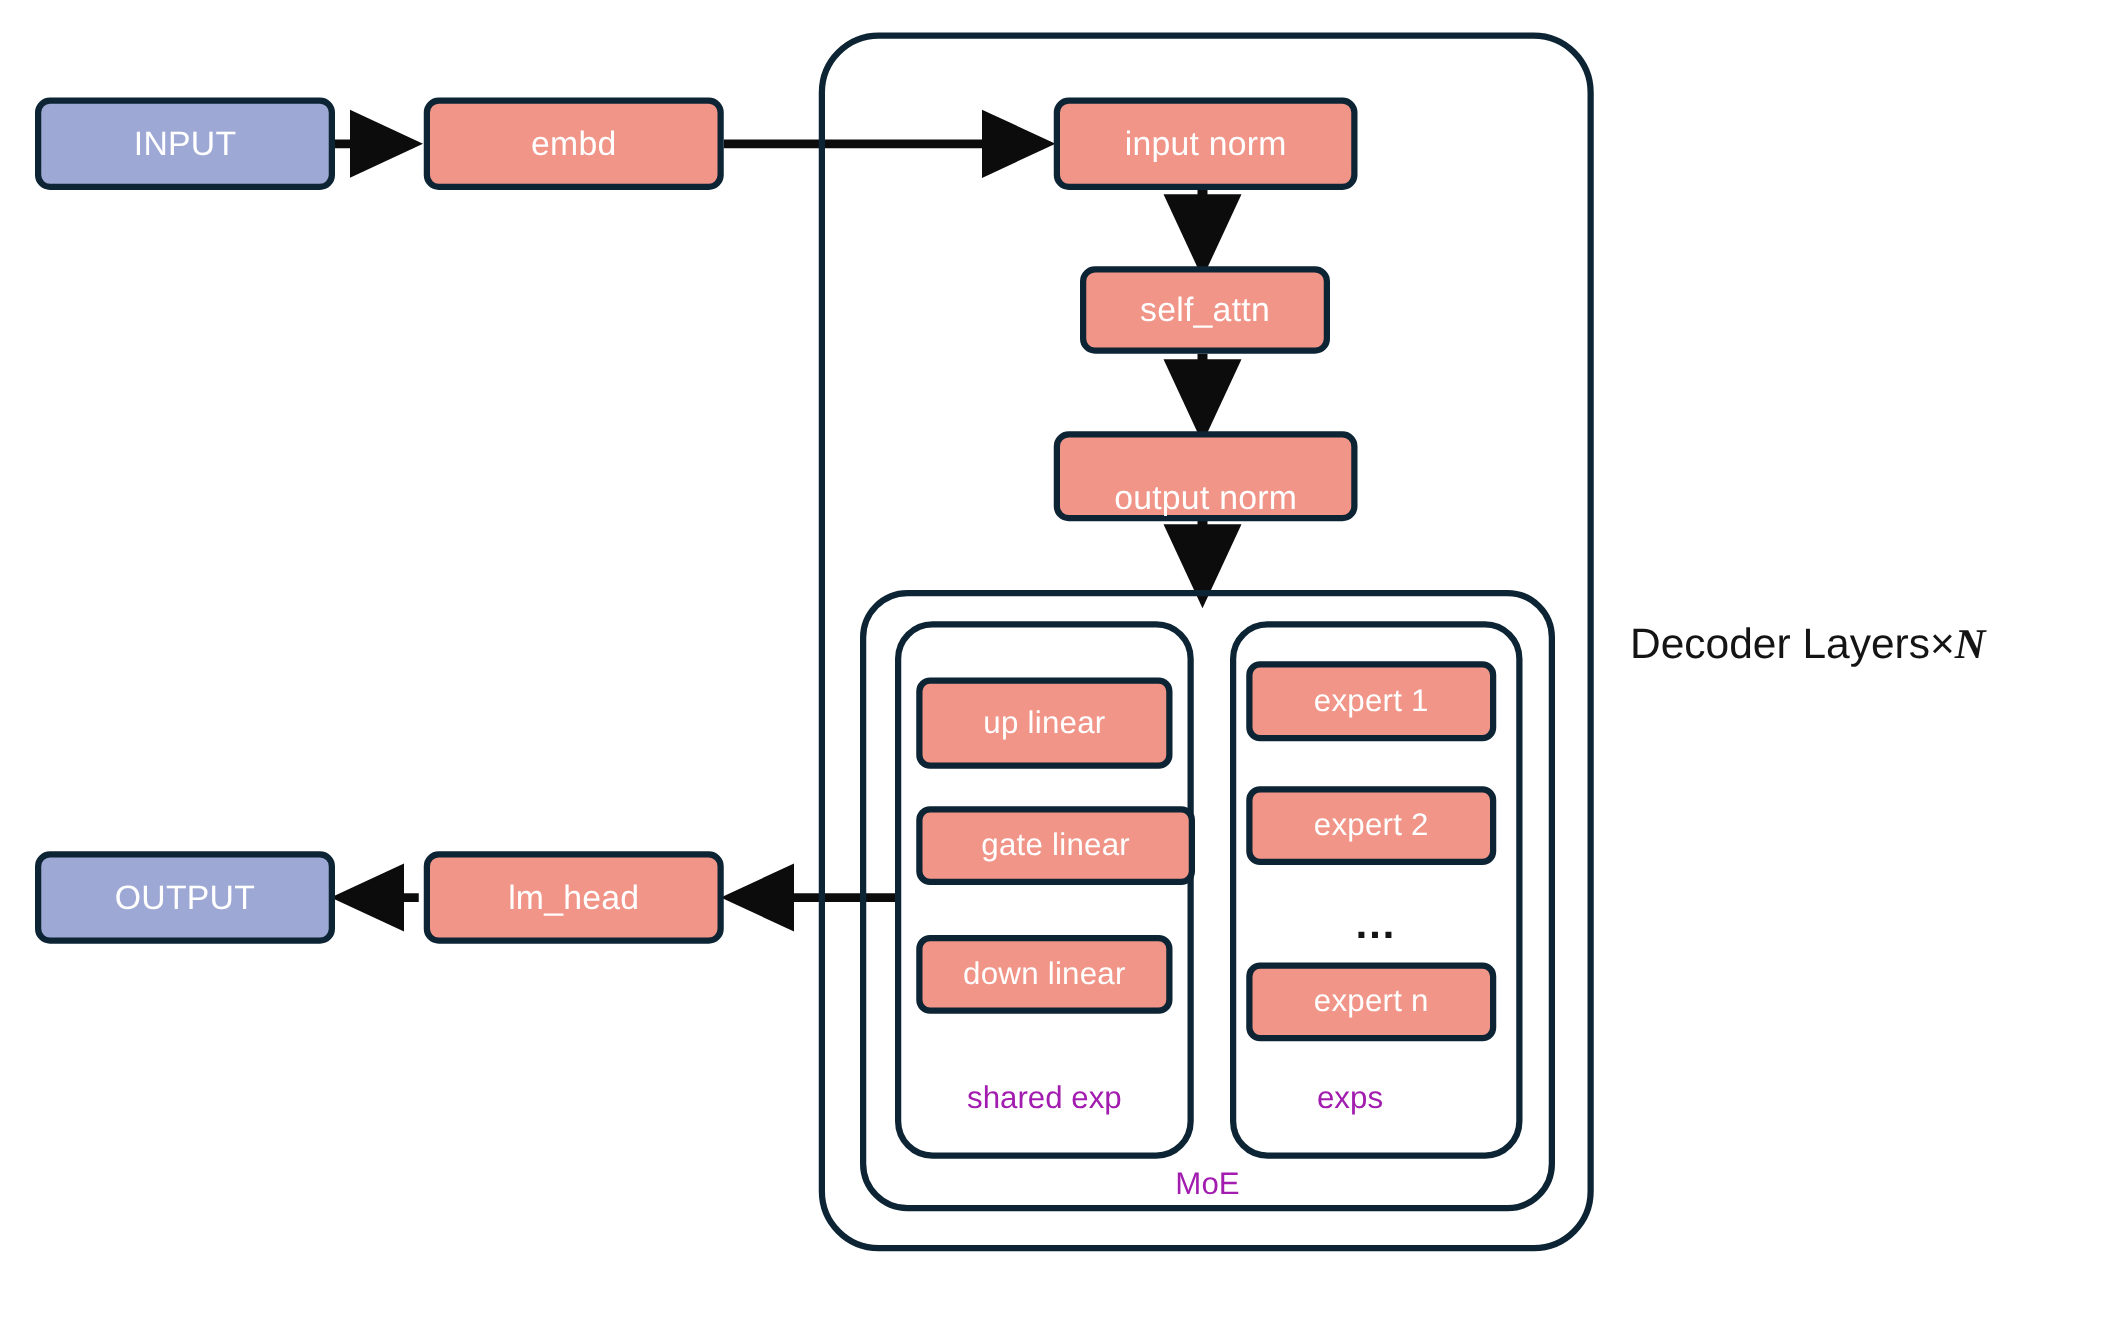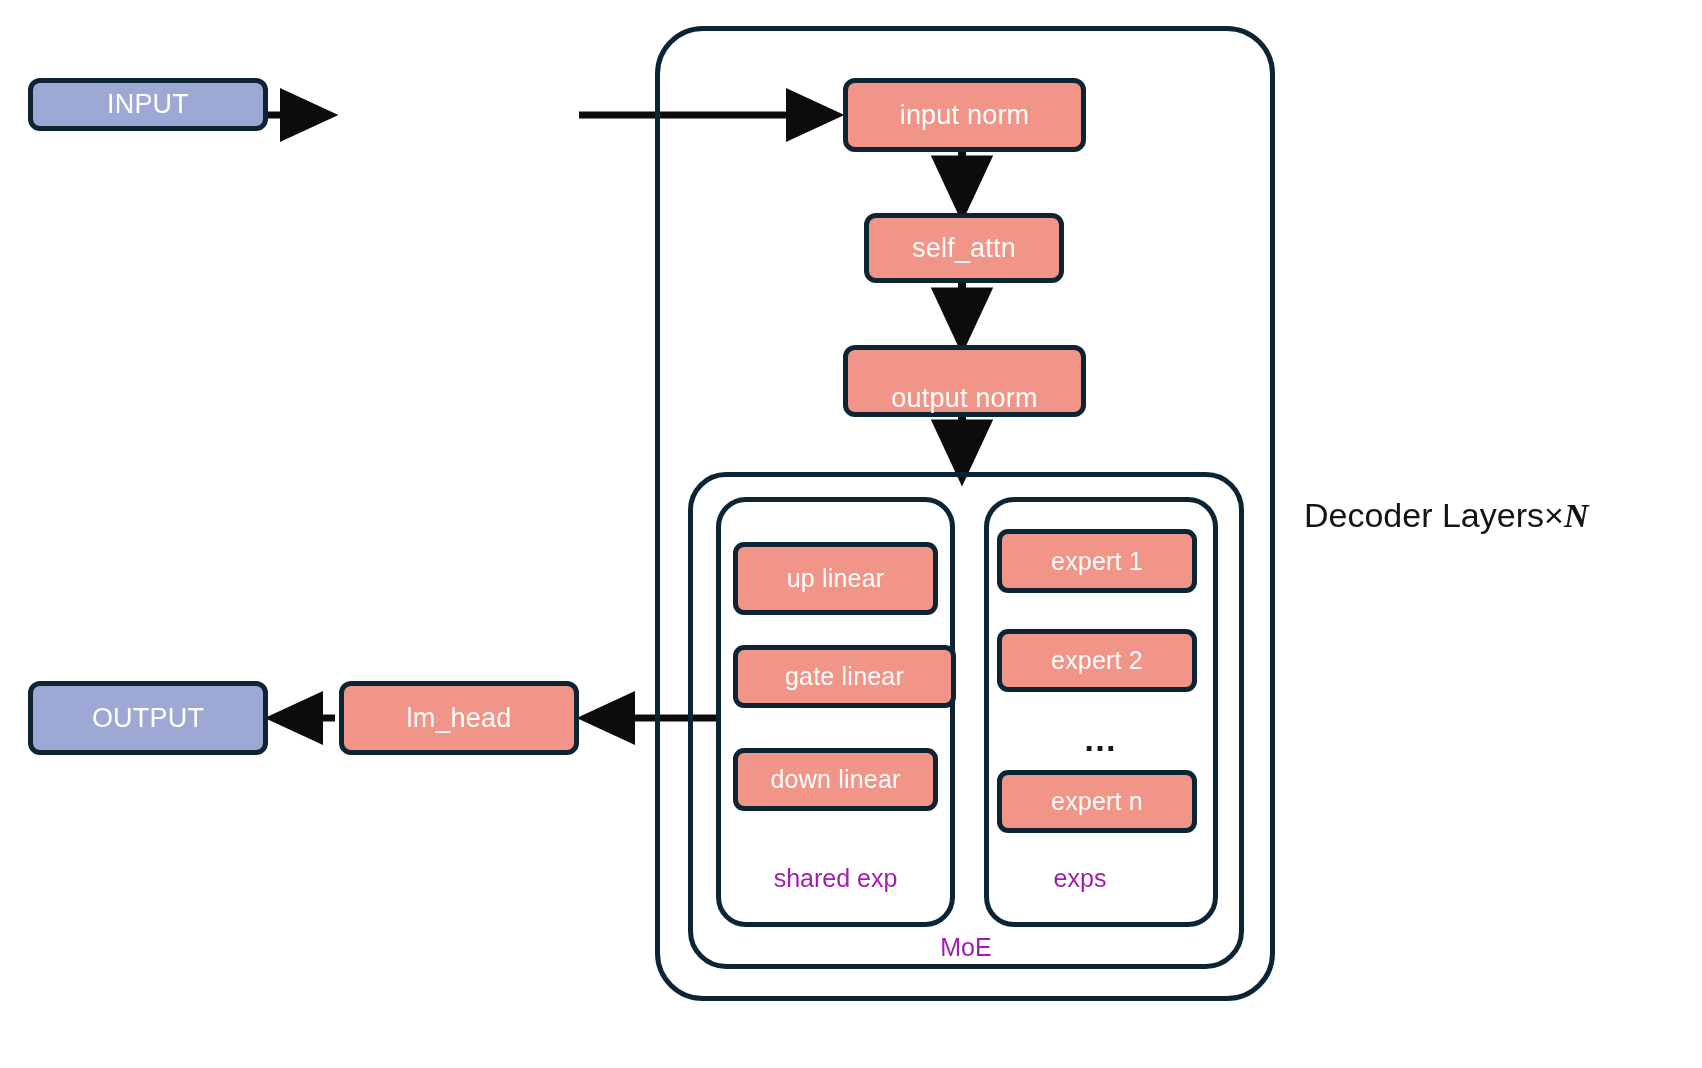--- a/index.html
+++ b/index.html
@@ -110,24 +110,27 @@
 
     <line x1="962" y1="416" x2="962" y2="477" stroke="#0c0c0c" stroke-width="8" marker-end="url(#ah)"></line>
 
     <line x1="718" y1="718" x2="585" y2="718" stroke="#0c0c0c" stroke-width="7" marker-end="url(#ah)"></line>
 
     <line x1="335" y1="718" x2="273" y2="718" stroke="#0c0c0c" stroke-width="7" marker-end="url(#ah)"></line>
   </svg>
 
   <div class="group decoder" style="left:655px; top:26px; width:620px; height:975px;"></div>
 
-  <div class="node violet" style="left:28px; top:78px; width:240px; height:53px;">
+  <div class="node violet" style="left:28px; top:78px; width:240px; height:74px;">
     <span>INPUT</span>
   </div>
 
+  <div class="node salmon" style="left:339px; top:78px; width:240px; height:74px;">
+    <span>embd</span>
+  </div>
 
   <div class="node violet" style="left:28px; top:681px; width:240px; height:74px;">
     <span>OUTPUT</span>
   </div>
 
   <div class="node salmon" style="left:339px; top:681px; width:240px; height:74px;align-items:center;">
     <span>lm_head</span>
   </div>
 
   <div class="node salmon" style="left:843px; top:78px; width:243px; height:74px;">

